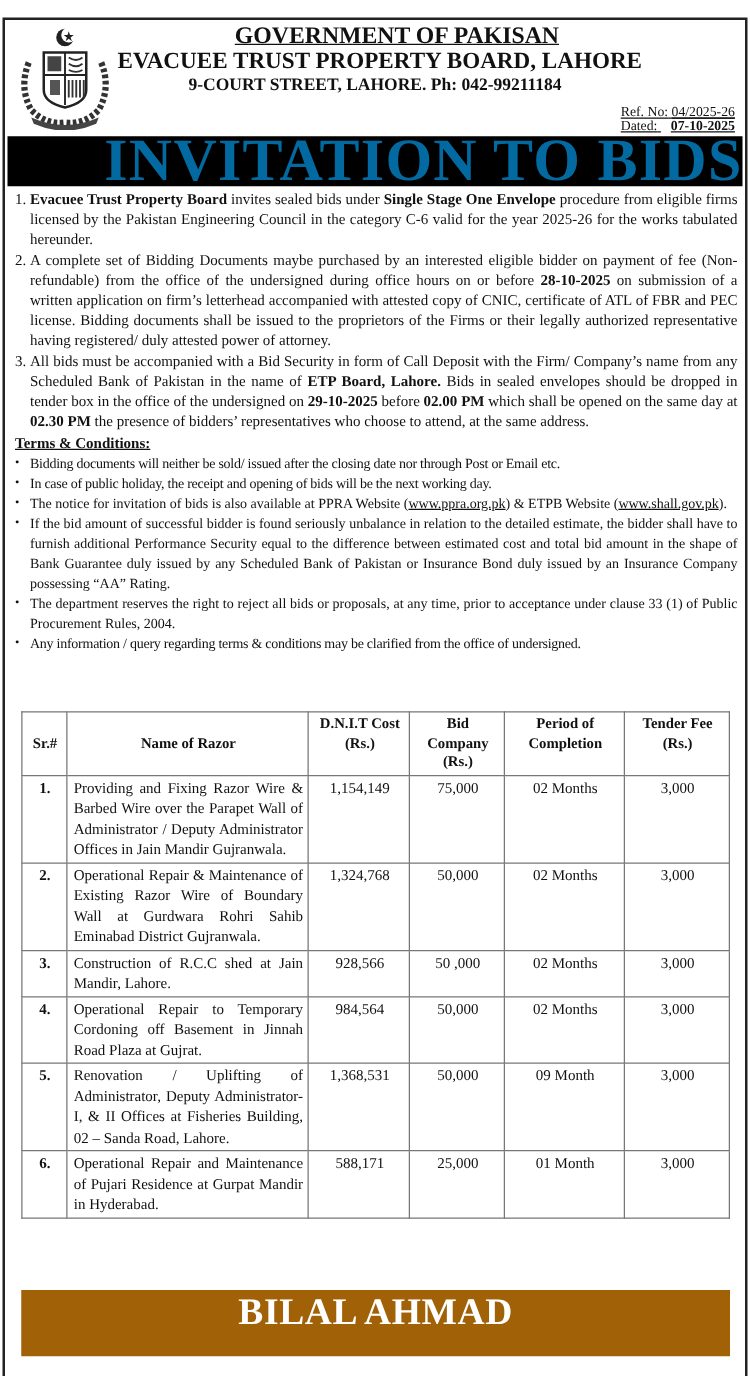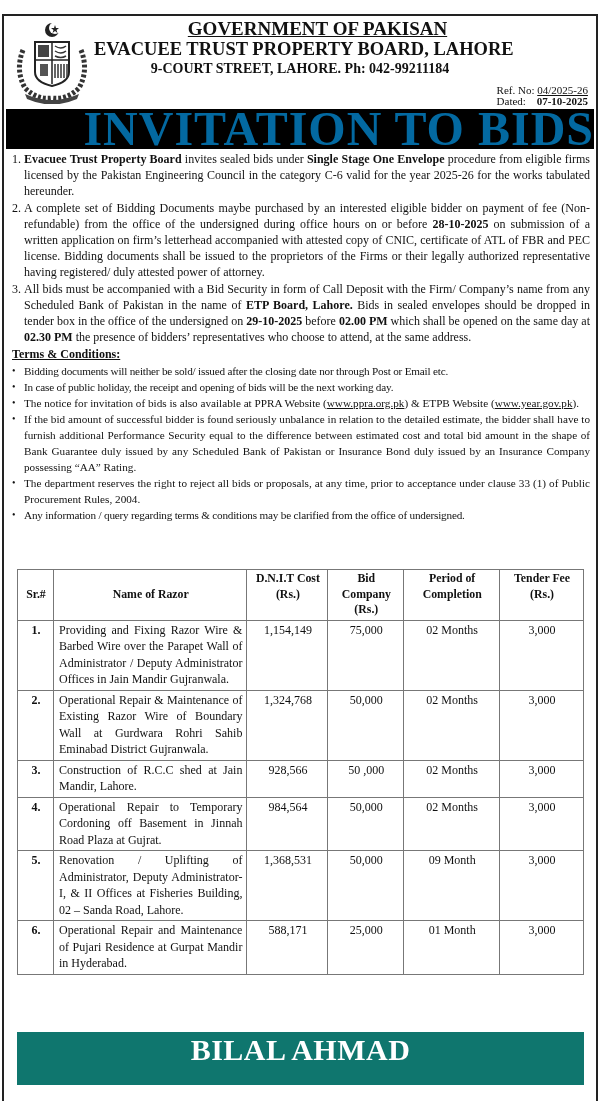--- a/index.html
+++ b/index.html
@@ -23,21 +23,21 @@
     position: absolute; left: 0; right: 0; text-align: center;
     font-weight: bold; white-space: nowrap;
   }
   .h1 { top: 2px; left: 95px; right: 60px; font-size: 19px; text-decoration: underline; }
   .h2 { top: 23px; left: 90px; right: 90px; font-size: 18.5px; }
   .h3 { top: 45px; left: 90px; right: 90px; font-size: 14px; }
   .ref {
     position: absolute; right: 8px; top: 69px; font-size: 11px; line-height: 11px;
     text-align: left;
   }
-  .ref .row { white-space: nowrap; }
+  .ref .row { white-space: nowrap; text-decoration: underline; }
   .ref .u { text-decoration: underline; }
   .ref .b { font-weight: bold; margin-left: 8px; }
   .banner {
     background: #000; color: #0369a1; text-align: right;
     font-weight: bold; font-size: 48px; line-height: 40px;
     margin: 0 2px; height: 40px; letter-spacing: 1px;
   }
   .body-text {
     padding: 2px 6px 0 8px; font-size: 12px; line-height: 16.2px; text-align: justify;
   }
@@ -56,21 +56,21 @@
   }
   table.works th, table.works td {
     border: 1px solid #777; vertical-align: top; padding: 1px 4px 2px 5px;
   }
   table.works th { font-weight: bold; text-align: center; font-size: 11.8px; line-height: 15.5px; }
   table.works td.sr { text-align: center; font-weight: bold; }
   table.works td.name { text-align: justify; }
   table.works td.c { text-align: center; }
   .sign {
     position: absolute; left: 17px; width: 567px; top: 1032px; height: 53px;
-    background: #0f766e; color: #fff; text-align: center; font-weight: bold;
+    background: #a16207; color: #fff; text-align: center; font-weight: bold;
   }
   .sign .name { font-size: 30px; line-height: 32px; padding-top: 2px; letter-spacing: 0.5px; }
   .sign .role { font-size: 24px; line-height: 28px; }
 </style>
 </head>
 <body>
 
 <div class="frame">
 
   <div class="header">
@@ -131,21 +131,21 @@
     <div class="bullet condensed">
       <span class="b">•</span>
       <span class="t">Bidding documents will neither be sold/ issued after the closing date nor through Post or Email etc.</span>
     </div>
     <div class="bullet condensed">
       <span class="b">•</span>
       <span class="t">In case of public holiday, the receipt and opening of bids will be the next working day.</span>
     </div>
     <div class="bullet">
       <span class="b">•</span>
-      <span class="t"><span>The notice for invitation of bids is also available at PPRA Website (</span><a class="link">www.ppra.org.pk</a><span>) &amp; ETPB Website (</span><a class="link">www.year.gov.pk</a><span>).</span></span>
+      <span class="t"><span>The notice for invitation of bids is also available at PPRA Website (</span><a class="link">www.ppra.org.pk</a><span>) &amp; ETPB Website (</span><a class="link">www.shall.gov.pk</a><span>).</span></span>
     </div>
     <div class="bullet">
       <span class="b">•</span>
       <span class="t">If the bid amount of successful bidder is found seriously unbalance in relation to the detailed estimate, the bidder shall have to furnish additional Performance Security equal to the difference between estimated cost and total bid amount in the shape of Bank Guarantee duly issued by any Scheduled Bank of Pakistan or Insurance Bond duly issued by an Insurance Company possessing “AA” Rating.</span>
     </div>
     <div class="bullet">
       <span class="b">•</span>
       <span class="t">The department reserves the right to reject all bids or proposals, at any time, prior to acceptance under clause 33 (1) of Public Procurement Rules, 2004.</span>
     </div>
     <div class="bullet condensed">

